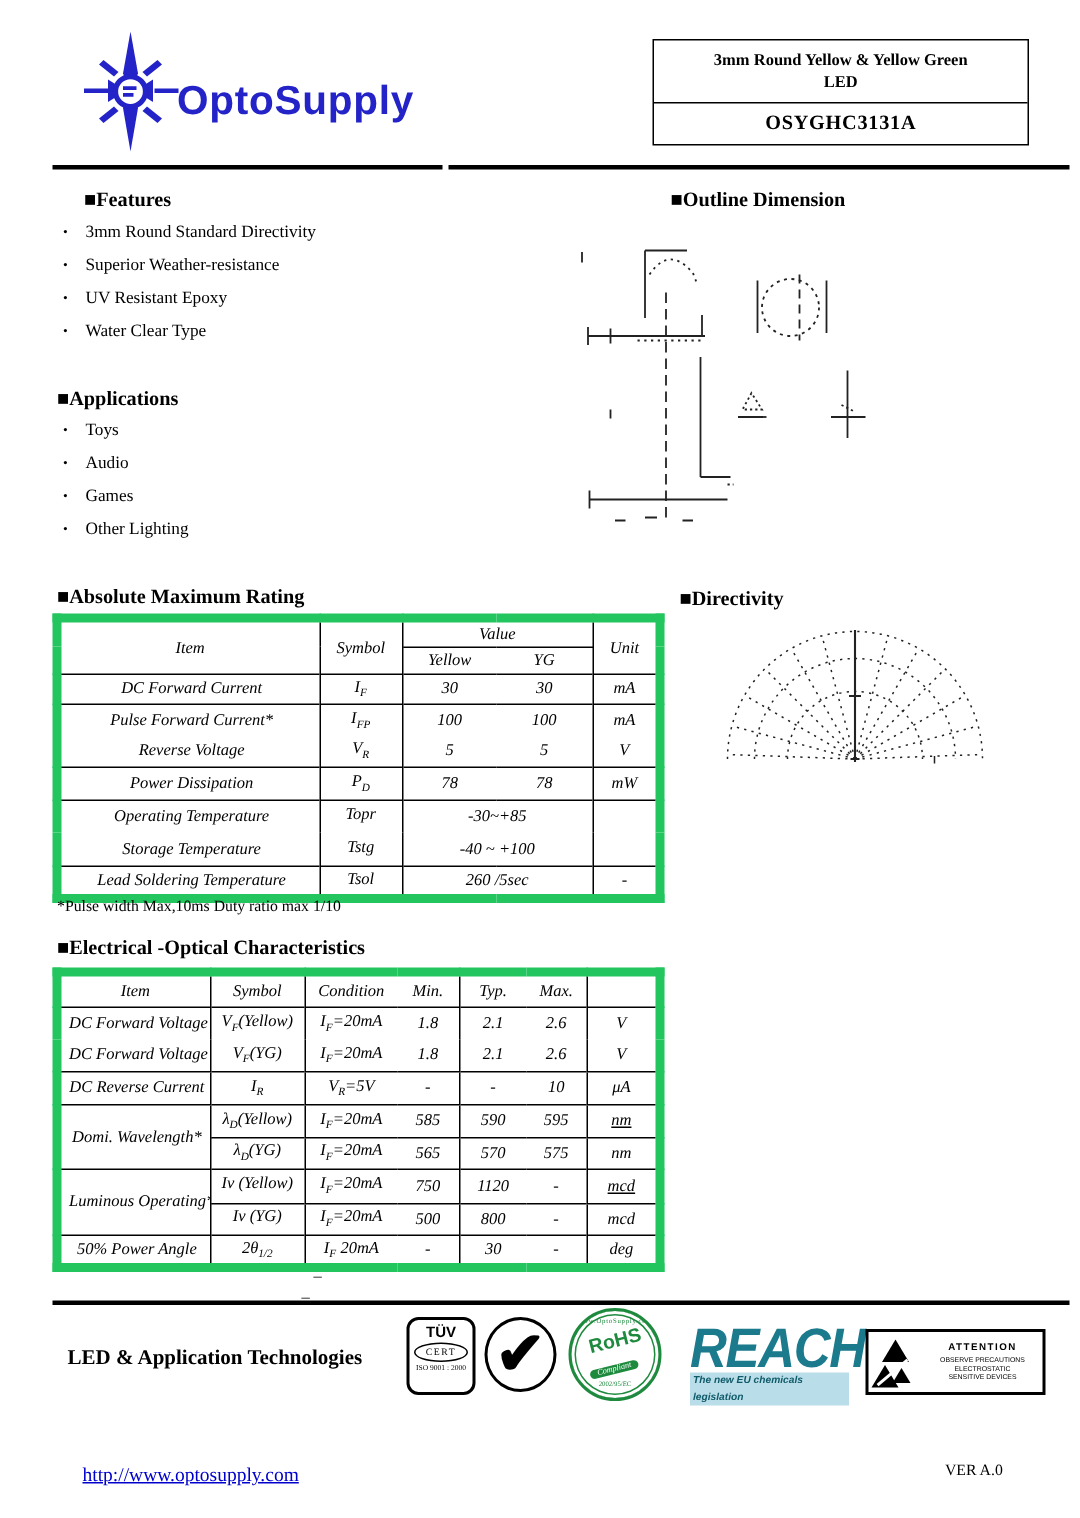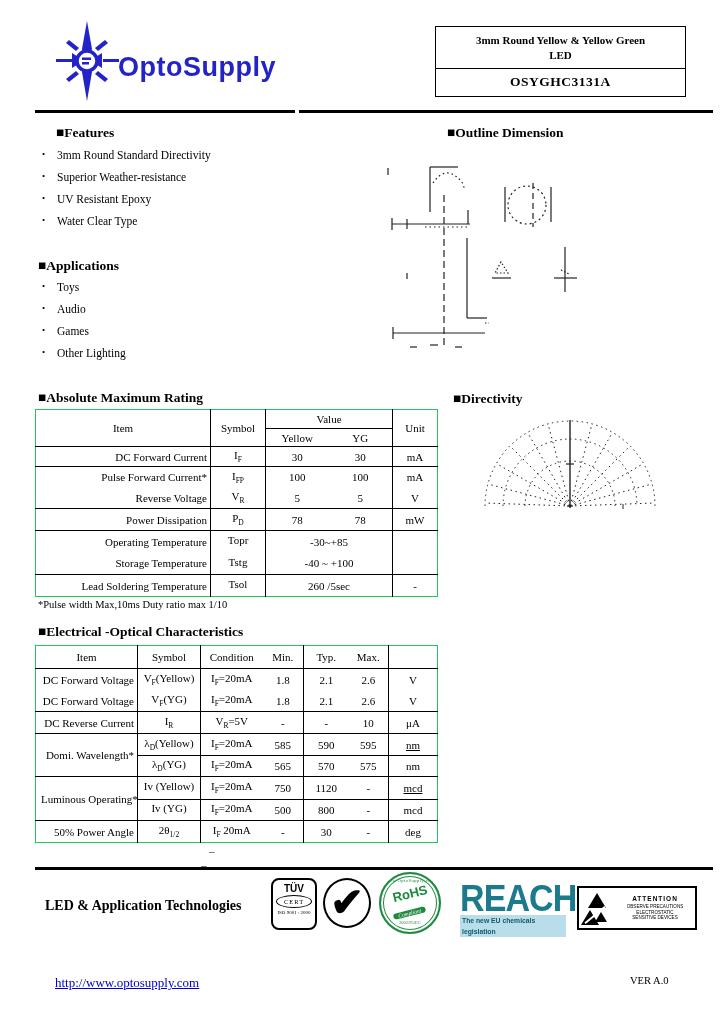--- a/index.html
+++ b/index.html
@@ -24,25 +24,25 @@
 
   
   .blist { list-style:none; }
   .blist li { font-size:11.5px; height:22px; position:relative; padding-left:17px; }
   .blist li::before { content:"•"; position:absolute; left:2px; top:0; font-size:9px; }
 
   
   table { border-collapse:collapse; table-layout:fixed; font-size:11px; }
   td { border:0 solid #000; padding:0 3px; text-align:center; vertical-align:middle;
        overflow:hidden; white-space:nowrap; }
-  .tbl { border:1px solid #22c55e; }
+  .tbl { border:6px solid #22c55e;font-style:italic; }
   .br { border-right:1px solid #000; }
   tr.hl td { border-top:1px solid #000; }
   .bb { border-bottom:1px solid #000; }
-  td.left { text-align:right; padding-left:5px;margin-top:16px; }
+  td.left { text-align:center; padding-left:5px;margin-top:16px; }
   sub { font-size:7.5px; }
   .ul { text-decoration:underline; }
   .fnote { font-size:10.5px; }
 
   
   .foot-title { font-weight:bold; font-size:14px; }
   .badge { position:absolute; }
   .tuv { width:46px; height:52px; border:2px solid #000; border-radius:8px; text-align:center; }
   .tuv .tuv-word { font-family:"Liberation Sans", sans-serif; font-weight:bold; font-size:10px; margin-top:3px; }
   .tuv .cert-oval { width:36px; height:13px; border:1px solid #000; border-radius:50%;
@@ -387,21 +387,21 @@
     <div class="mark">✔</div>
   </div>
 
   <div class="badge rohs" style="left:379px; top:872px;">
     <div class="arc-top">www.OptoSupply.com</div>
     <div class="rohs-word">RoHS</div>
     <div><span class="compliant">Compliant</span></div>
     <div class="arc-bot">2002/95/EC</div>
   </div>
 
-  <div class="badge reach" style="left:460px; top:882px;">
+  <div class="badge reach" style="left:460px; top:882px;font-style:italic;">
     <div class="reach-word">REACH</div>
     <div class="reach-band">The new EU chemicals legislation</div>
   </div>
 
   <div class="badge esd" style="left:577px; top:886px;">
     <div class="tri-zone">
       <div class="tri" style="left:9px; top:5px;"></div>
       <div class="tri" style="left:2px; top:22px;"></div>
       <div class="tri" style="left:16px; top:24px; border-left-width:6px; border-right-width:6px; border-bottom-width:10px;"></div>
       <div class="slash"></div>

